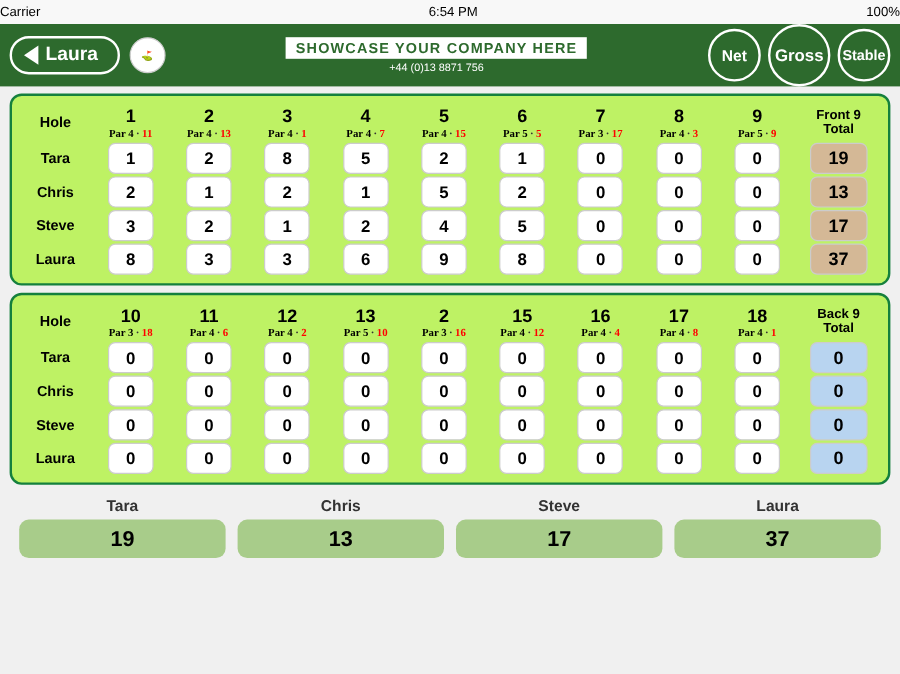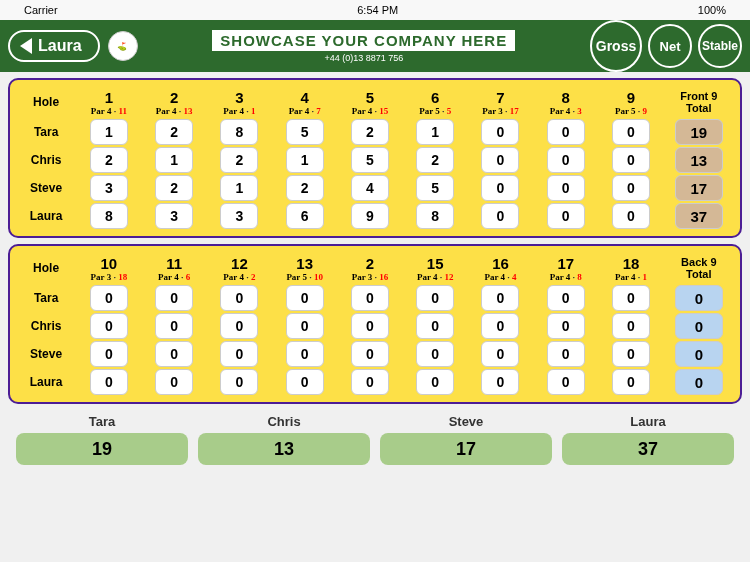--- a/index.html
+++ b/index.html
@@ -50,21 +50,21 @@
       display: flex;
       align-items: center;
       justify-content: center;
       font-size: 8px;
       color: #999;
       border: 1px solid #ccc;
     }
     .company-name {
       color: #2d6a2d;
       background: white;
-      font-size: 15px;
+      font-size: 12px;
       font-weight: bold;
       letter-spacing: 1px;
       padding: 2px 8px;
       text-align: center;
     }
     .company-sub {
       color: white;
       font-size: 9px;
       text-align: center;
       margin-top: 2px;
@@ -116,22 +116,22 @@
     
     .main-content {
       padding: 6px 8px;
       display: flex;
       flex-direction: column;
       gap: 6px;
     }
 
     
     .scorecard-container {
-      background: #fde047;
-      border: 2px solid #4c1d95;
+      background: #bef264;
+      border: 2px solid #15803d;
       border-radius: 10px;
       padding: 6px;
     }
 
     .score-table {
       width: 100%;
       border-collapse: collapse;
     }
 
     .score-table th, .score-table td {
@@ -281,21 +281,21 @@
     .status-bar {
       position: absolute;
       top: 0;
       left: 0;
       right: 0;
       height: 20px;
       background: #f8f8f8;
       display: flex;
       align-items: center;
       justify-content: space-between;
-      padding: 0 24px;
+      padding: 0 0;
       font-size: 11px;
     }
   </style>
 </head>
 <body>
 
 <div class="status-bar">
   <span>Carrier</span>
   <span>6:54 PM</span>
   <span>100%</span>
@@ -307,22 +307,22 @@
     <span>Laura</span>
   </button>
   <div class="golf-ball">⛳</div>
   <div class="header-center">
     <div class="company-name">SHOWCASE YOUR COMPANY HERE</div>
     <div class="company-sub">
       <span>+44 (0)13 8871 756</span>
     </div>
   </div>
   <div class="header-right">
+    <button class="score-btn net">Net</button>
     <button class="score-btn gross">Gross</button>
-    <button class="score-btn net">Net</button>
     <button class="score-btn stable">Stable</button>
   </div>
 </div>
 
 <div class="main-content">
 
   <div class="scorecard-container">
     <table class="score-table">
       <thead>
         <tr class="header-row">

